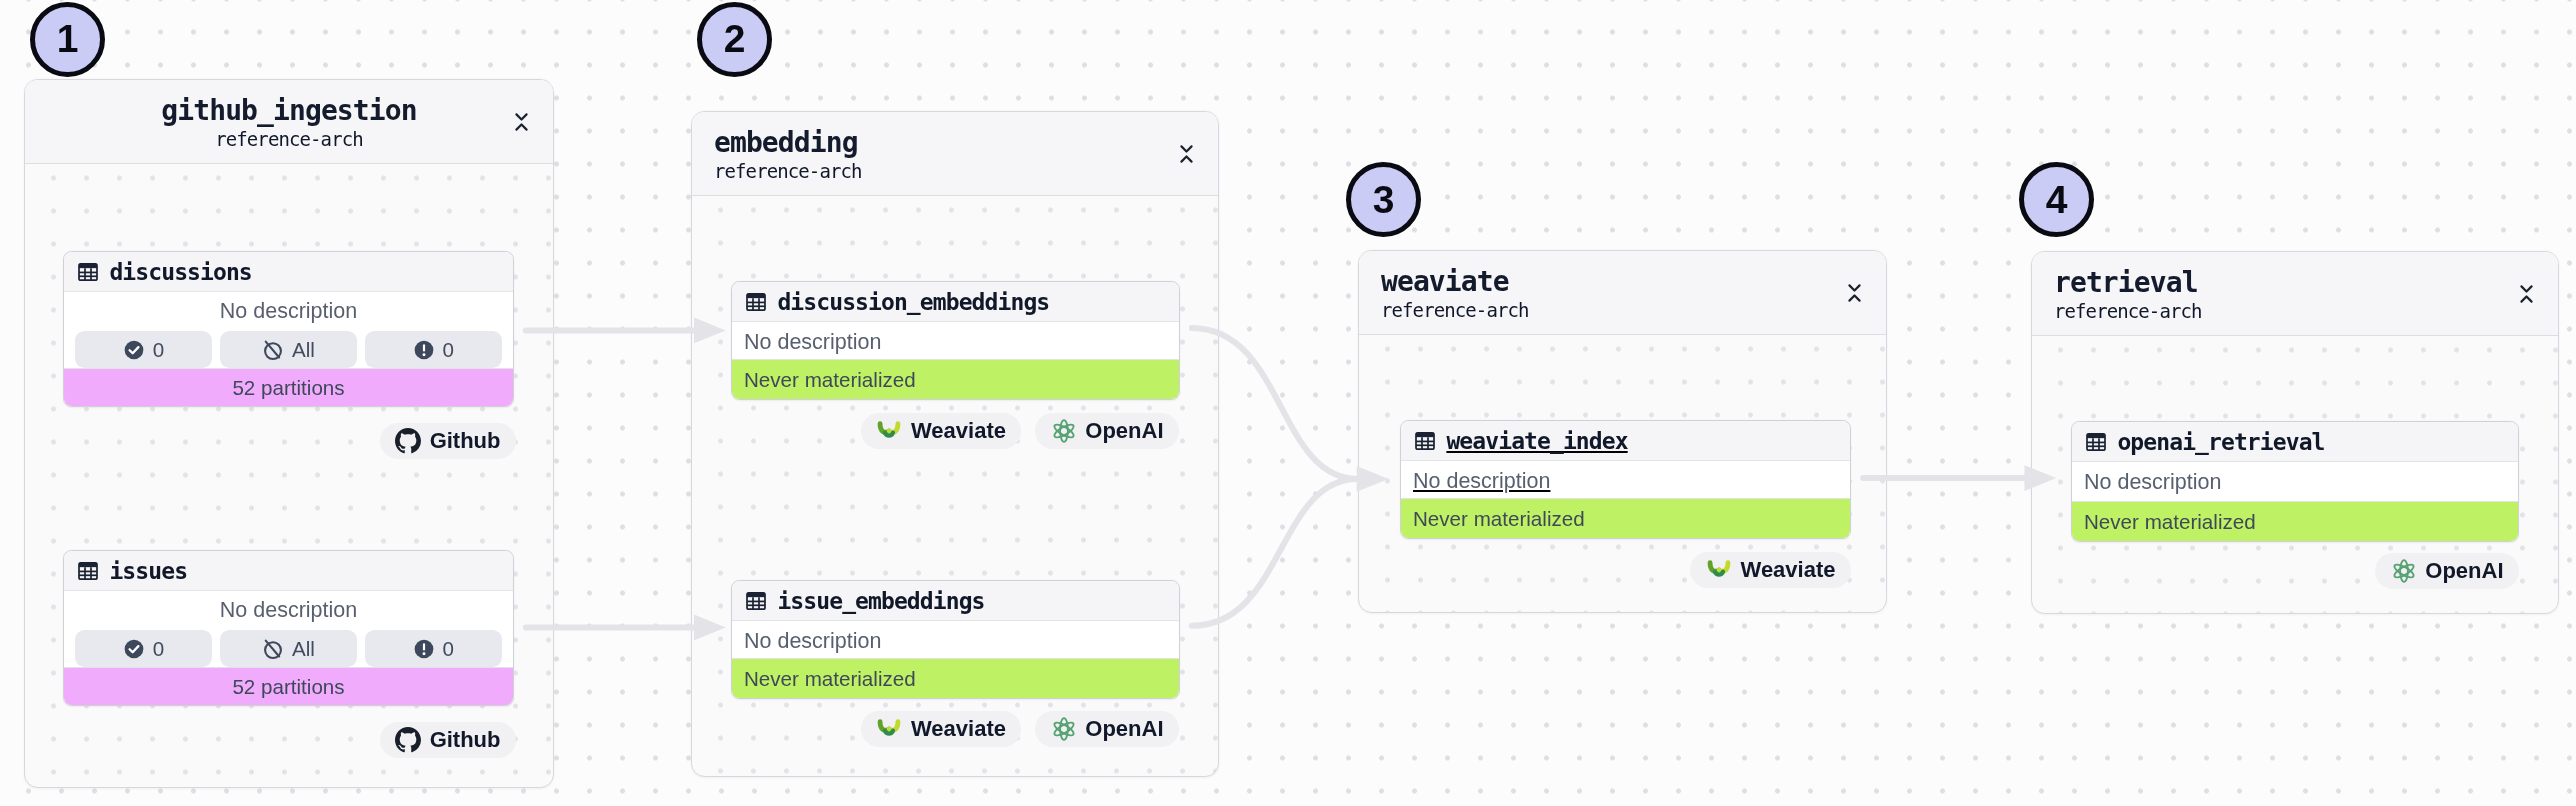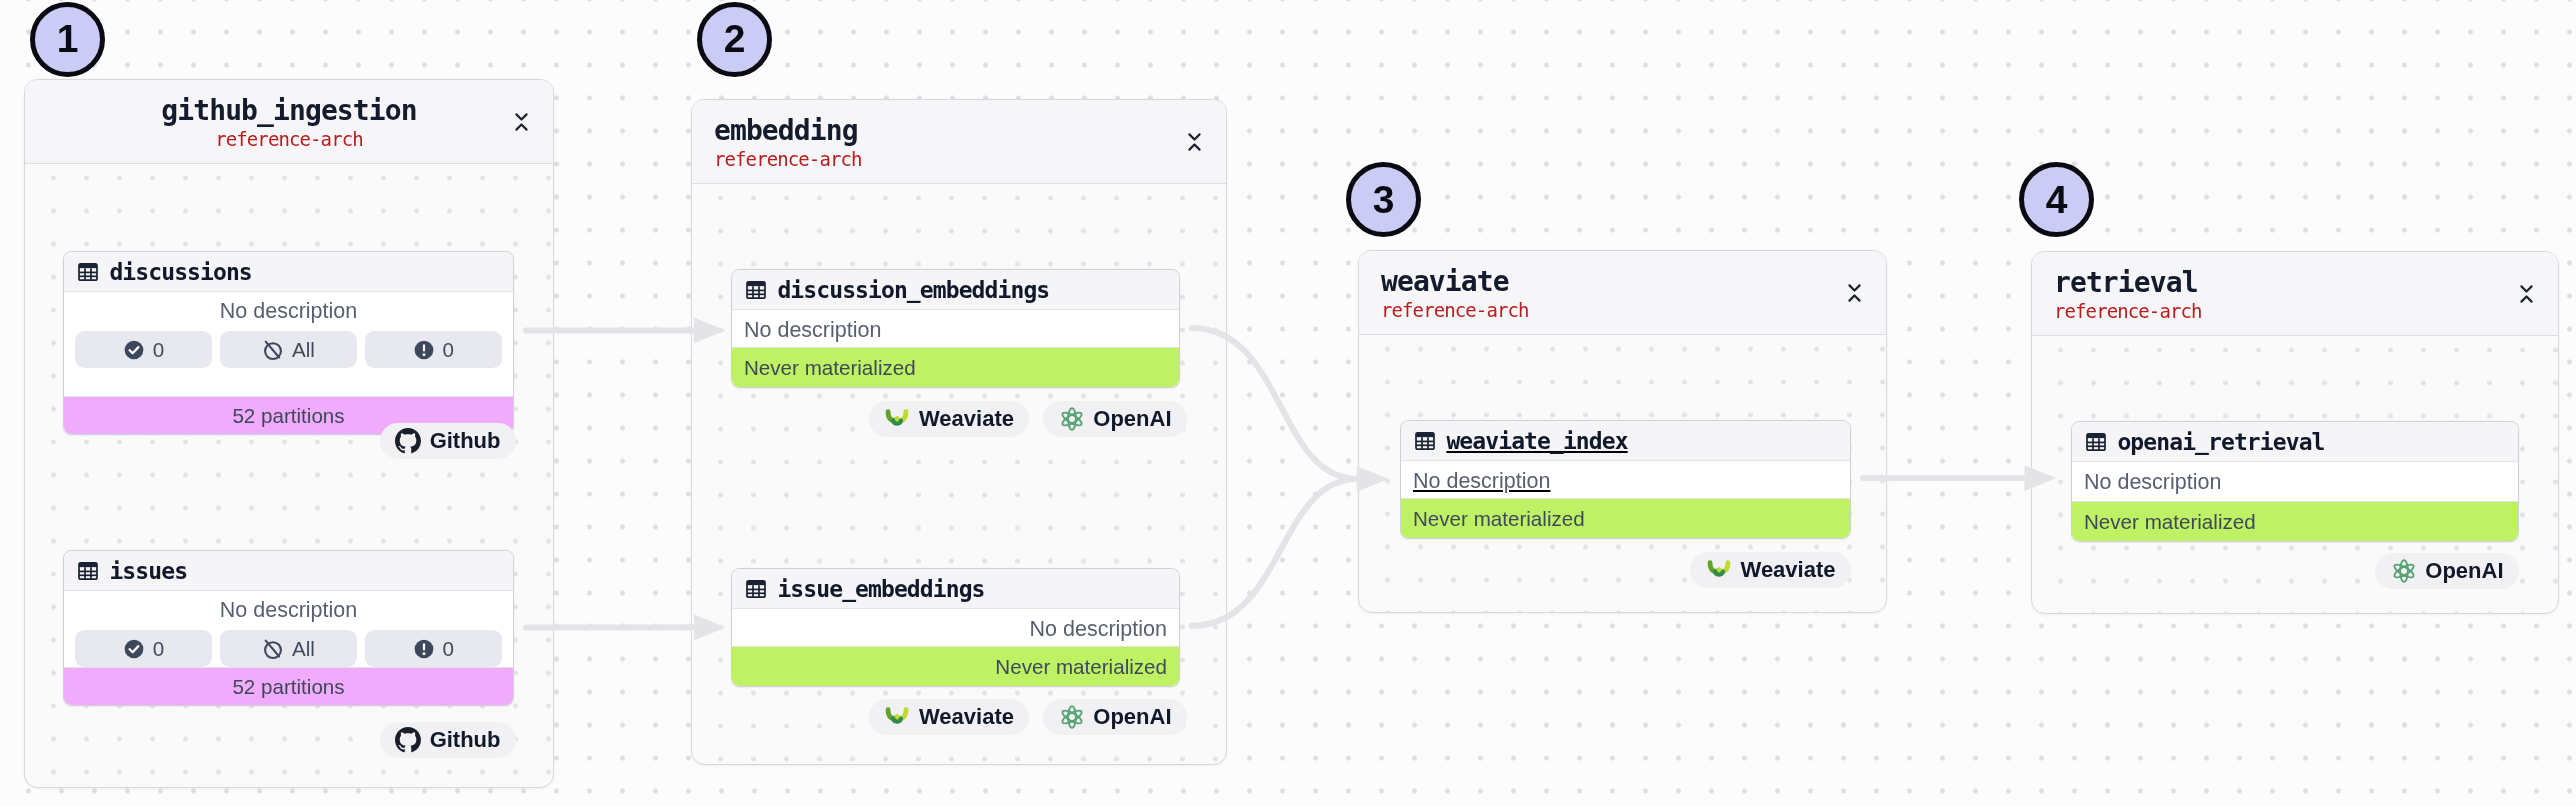--- a/index.html
+++ b/index.html
@@ -20,21 +20,21 @@
   .group-header{
     position:absolute;left:0;top:0;right:0;height:84px;
     background:#F6F6F8;border-bottom:1.3px solid #DDDDE2;
     border-radius:12px 12px 0 0;box-sizing:border-box;padding:13.7px 22px 0 22px;
   }
   .group-title{
     font-family:"DejaVu Sans Mono",monospace;font-weight:bold;
     font-size:28px;color:#141B2D;letter-spacing:-0.9px;line-height:33px;white-space:nowrap;
   }
   .group-sub{
-    font-family:"DejaVu Sans Mono",monospace;font-size:19px;color:#b91c1c;
+    font-family:"DejaVu Sans Mono",monospace;font-size:19px;color:#0f172a;
     letter-spacing:-0.9px;line-height:24px;white-space:nowrap;
   }
   .collapse-btn{
     position:absolute;right:22px;top:31px;width:19px;height:22px;cursor:pointer;
     display:flex;align-items:center;justify-content:center;
   }
   
   .asset{
     position:absolute;background:#FFFFFF;border:1.3px solid #CFD0D8;border-radius:8.6px;
     box-shadow:0 0.9px 1.7px rgba(16,24,40,.06);box-sizing:border-box;
@@ -112,21 +112,21 @@
       <div class="group-title">github_ingestion</div>
       <div class="group-sub">reference-arch</div>
       <div class="collapse-btn">
         <svg width="19" height="22" viewBox="0 0 22 26" fill="none" stroke="#1A2230" stroke-width="2.6" stroke-linecap="round" stroke-linejoin="round">
           <polyline points="5,4 11,10 17,4"></polyline>
             <polyline points="5,22 11,16 17,22"></polyline>
         </svg>
       </div>
     </div>
 
-    <div class="asset" style="left:38px;top:171px;width:451px;height:184px;">
+    <div class="asset" style="left:38px;top:171px;width:451px;height:156px;">
       <div class="asset-header">
         <svg width="24" height="24" viewBox="0 0 28 28" fill="none">
           <rect x="3.5" y="4.5" width="21" height="19" rx="2" stroke="#1A2233" stroke-width="2"></rect>
           <path d="M3.5,4.5 h21 v5 h-21 z" fill="#1A2233"></path>
           <line x1="10.5" y1="9.5" x2="10.5" y2="23.5" stroke="#1A2233" stroke-width="2"></line>
           <line x1="17.5" y1="9.5" x2="17.5" y2="23.5" stroke="#1A2233" stroke-width="2"></line>
           <line x1="3.5" y1="14.5" x2="24.5" y2="14.5" stroke="#1A2233" stroke-width="2"></line>
           <line x1="3.5" y1="19" x2="24.5" y2="19" stroke="#1A2233" stroke-width="2"></line>
         </svg>
         <span class="asset-name">discussions</span>
@@ -211,21 +211,21 @@
     <div class="tag-row" style="right:37px;top:642px;">
       <div class="tag">
         <svg width="26" height="26" viewBox="0 0 16 16" fill="#191F2A">
             <path d="M8 0C3.58 0 0 3.58 0 8c0 3.54 2.29 6.53 5.47 7.59.4.07.55-.17.55-.38 0-.19-.01-.82-.01-1.49-2.01.37-2.53-.49-2.69-.94-.09-.23-.48-.94-.82-1.13-.28-.15-.68-.52-.01-.53.63-.01 1.08.58 1.23.82.72 1.21 1.87.87 2.33.66.07-.52.28-.87.51-1.07-1.78-.2-3.64-.89-3.64-3.95 0-.87.31-1.59.82-2.15-.08-.2-.36-1.02.08-2.12 0 0 .67-.21 2.2.82.64-.18 1.32-.27 2-.27s1.36.09 2 .27c1.53-1.04 2.2-.82 2.2-.82.44 1.1.16 1.92.08 2.12.51.56.82 1.27.82 2.15 0 3.07-1.87 3.75-3.65 3.95.29.25.54.73.54 1.48 0 1.07-.01 1.93-.01 2.2 0 .21.15.46.55.38A8.01 8.01 0 0 0 16 8c0-4.42-3.58-8-8-8z"></path>
           </svg>
         <span class="tag-label">Github</span>
       </div>
     </div>
   </div>
 
-  <div class="group" style="left:691px;top:99px;width:526px;height:664px;padding-left:8px;">
+  <div class="group" style="left:691px;top:111px;width:526px;height:664px;">
     <div class="group-header">
       <div class="group-title">embedding</div>
       <div class="group-sub">reference-arch</div>
       <div class="collapse-btn">
         <svg width="19" height="22" viewBox="0 0 22 26" fill="none" stroke="#1A2230" stroke-width="2.6" stroke-linecap="round" stroke-linejoin="round">
           <polyline points="5,4 11,10 17,4"></polyline>
             <polyline points="5,22 11,16 17,22"></polyline>
         </svg>
       </div>
     </div>
@@ -258,21 +258,21 @@
       <div class="tag">
         <svg width="26" height="26" viewBox="0 0 24 24" fill="none" stroke="#57A273" stroke-width="1.7">
           <ellipse cx="12" cy="12" rx="3.6" ry="10"></ellipse>
           <ellipse cx="12" cy="12" rx="3.6" ry="10" transform="rotate(60 12 12)"></ellipse>
           <ellipse cx="12" cy="12" rx="3.6" ry="10" transform="rotate(120 12 12)"></ellipse>
         </svg>
         <span class="tag-label">OpenAI</span>
       </div>
     </div>
 
-    <div class="asset" style="left:39px;top:468px;width:449px;height:119px;text-align:right;">
+    <div class="asset" style="left:39px;top:468px;width:449px;height:119px;">
       <div class="asset-header">
         <svg width="24" height="24" viewBox="0 0 28 28" fill="none">
           <rect x="3.5" y="4.5" width="21" height="19" rx="2" stroke="#1A2233" stroke-width="2"></rect>
           <path d="M3.5,4.5 h21 v5 h-21 z" fill="#1A2233"></path>
           <line x1="10.5" y1="9.5" x2="10.5" y2="23.5" stroke="#1A2233" stroke-width="2"></line>
           <line x1="17.5" y1="9.5" x2="17.5" y2="23.5" stroke="#1A2233" stroke-width="2"></line>
           <line x1="3.5" y1="14.5" x2="24.5" y2="14.5" stroke="#1A2233" stroke-width="2"></line>
           <line x1="3.5" y1="19" x2="24.5" y2="19" stroke="#1A2233" stroke-width="2"></line>
         </svg>
         <span class="asset-name">issue_embeddings</span>

